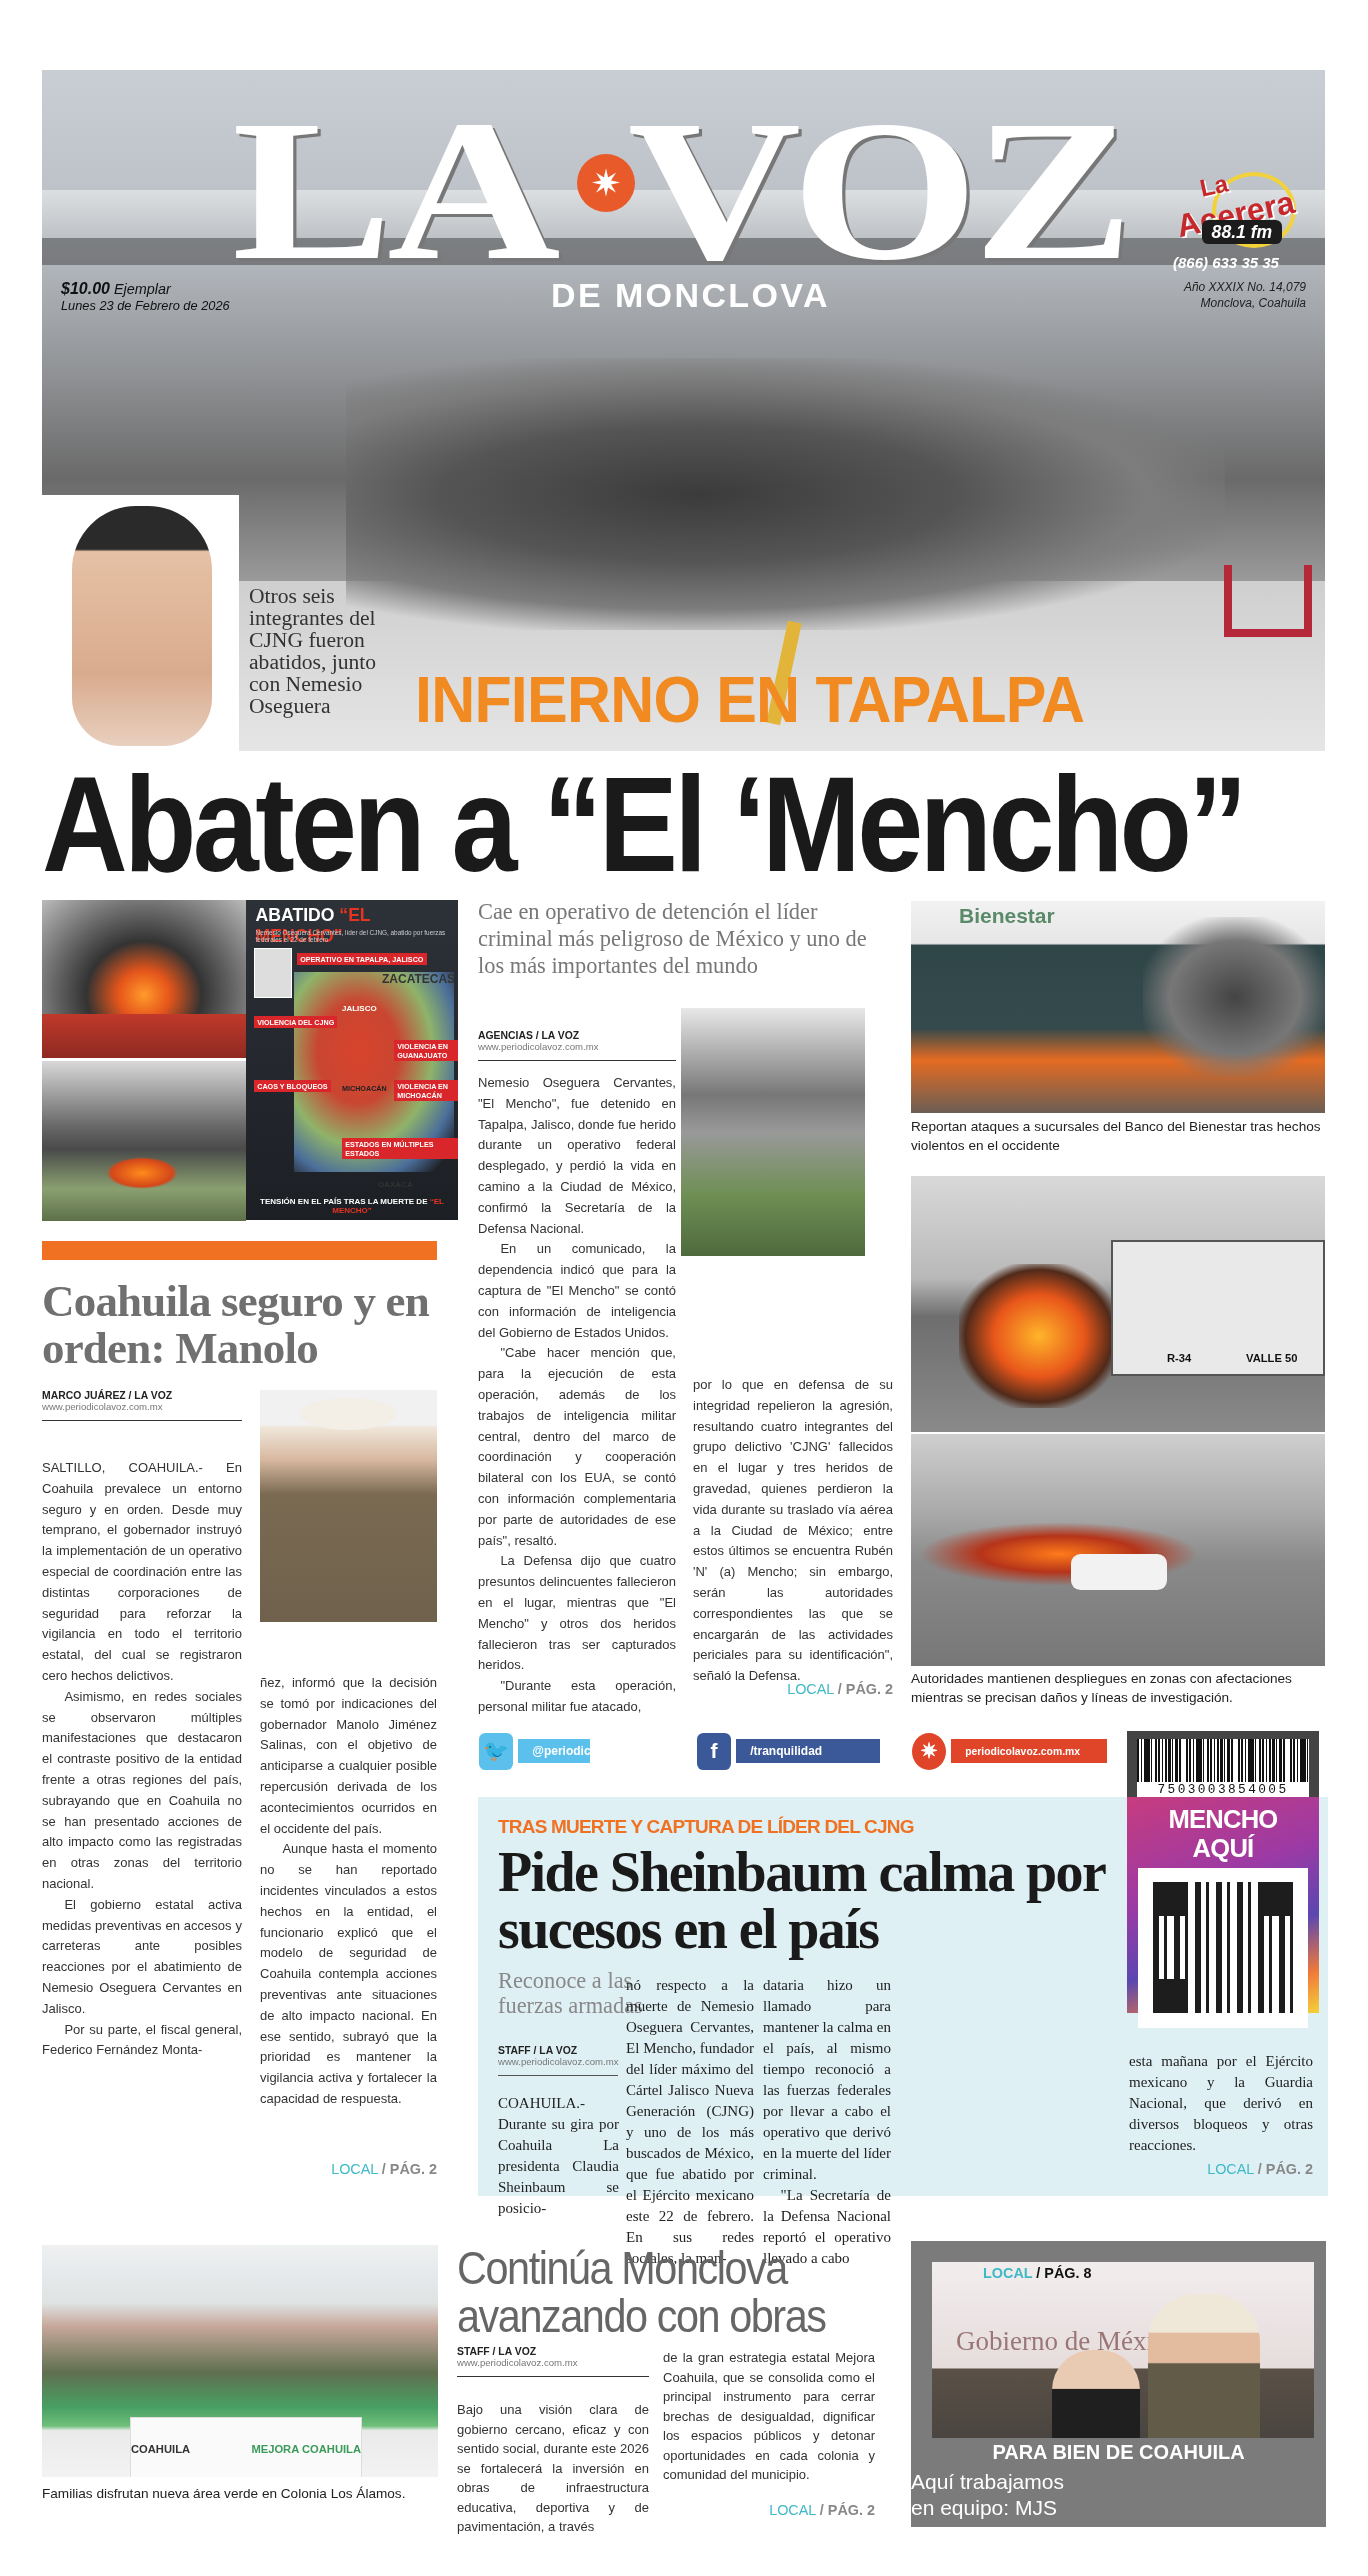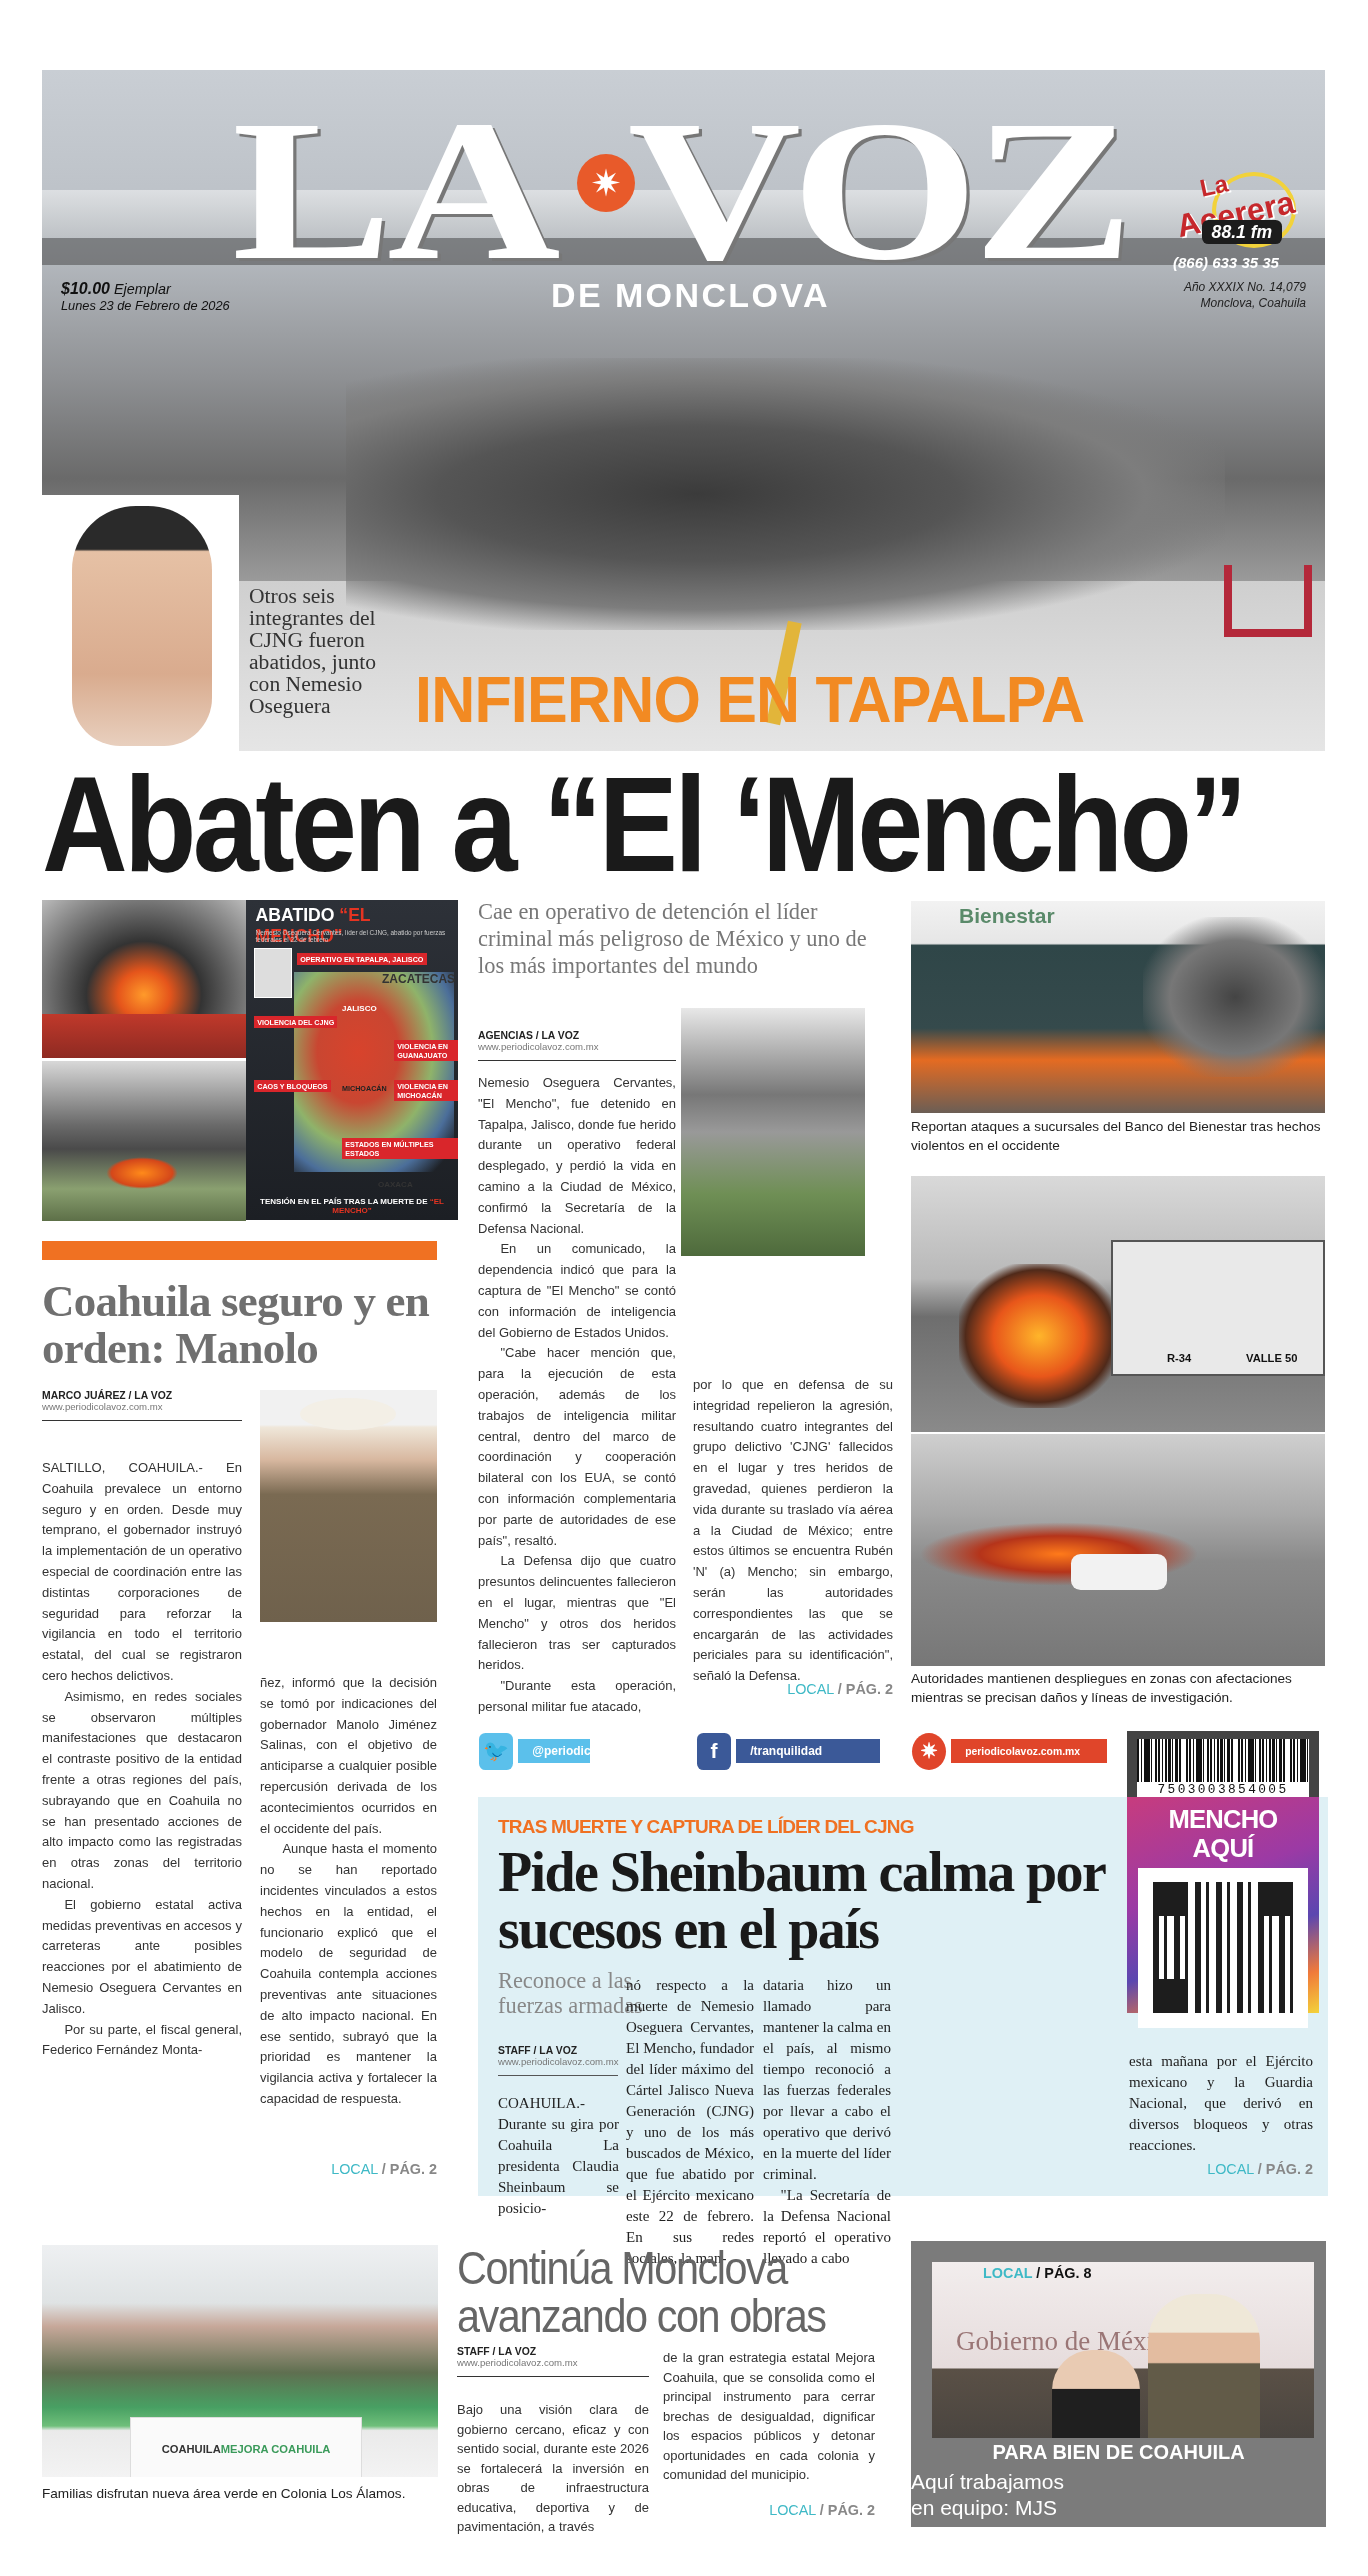--- a/index.html
+++ b/index.html
@@ -249,21 +249,21 @@
   <div class="num">7503003854005</div>
 </div>
 <div class="qr">
   <div class="lbl">MENCHO AQUÍ</div>
   <div class="code">
       <div class="grid"></div>
     </div>
 </div>
 
 <div class="photo" style="left:42px;top:2245px;width:396px;height:232px;background:linear-gradient(180deg,#eef0f2 0%,#dfe3e4 25%,#c7a89a 35%,#5f6f50 55%,#48a063 70%,#6fbf7a 78%,#eaeaea 80%,#f3f3f3 100%)">
-  <div style="position:absolute;left:88px;top:172px;width:232px;height:64px;background:#fafafa;border:0.8px solid #ddd;display:flex;justify-content:center;align-items:center;font-weight:bold;font-size:11.2px;color:#333">
+  <div style="position:absolute;left:88px;top:172px;width:232px;height:64px;background:#fafafa;border:0.8px solid #ddd;display:flex;justify-content:space-between;align-items:center;font-weight:bold;font-size:11.2px;color:#333">
     <span>COAHUILA</span>
     <span style="color:#3a9a5a">MEJORA COAHUILA</span>
   </div>
 </div>
 <div class="abs capt" style="left:42px;top:2484px;width:399px">Familias disfrutan nueva área verde en Colonia Los Álamos.</div>
 <div class="continua">Continúa Monclova avanzando con obras</div>
 <div class="abs" style="left:457px;top:2346px;width:192px">
   <div class="byline">STAFF / LA VOZ</div>
   <div class="url">www.periodicolavoz.com.mx</div>
   <div class="rule" style="margin-top:8px"></div>

